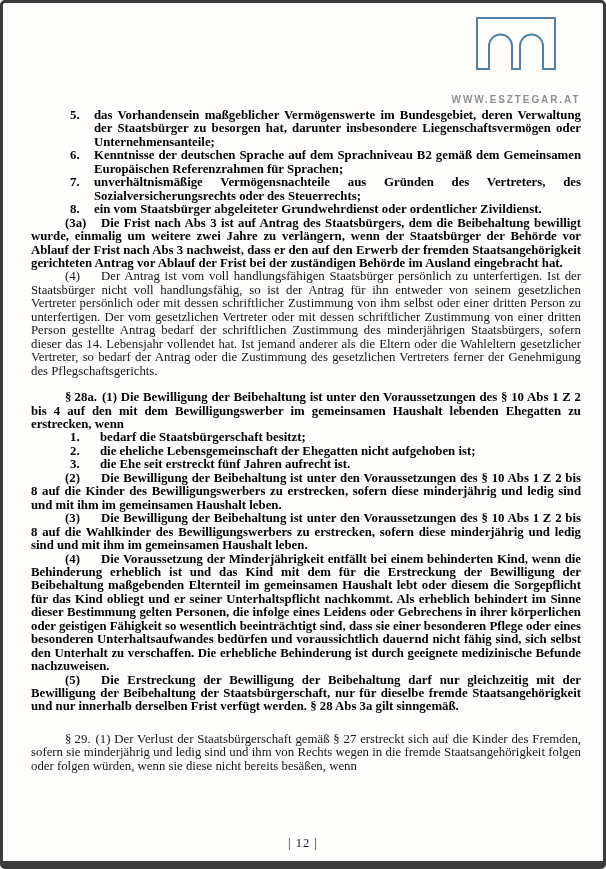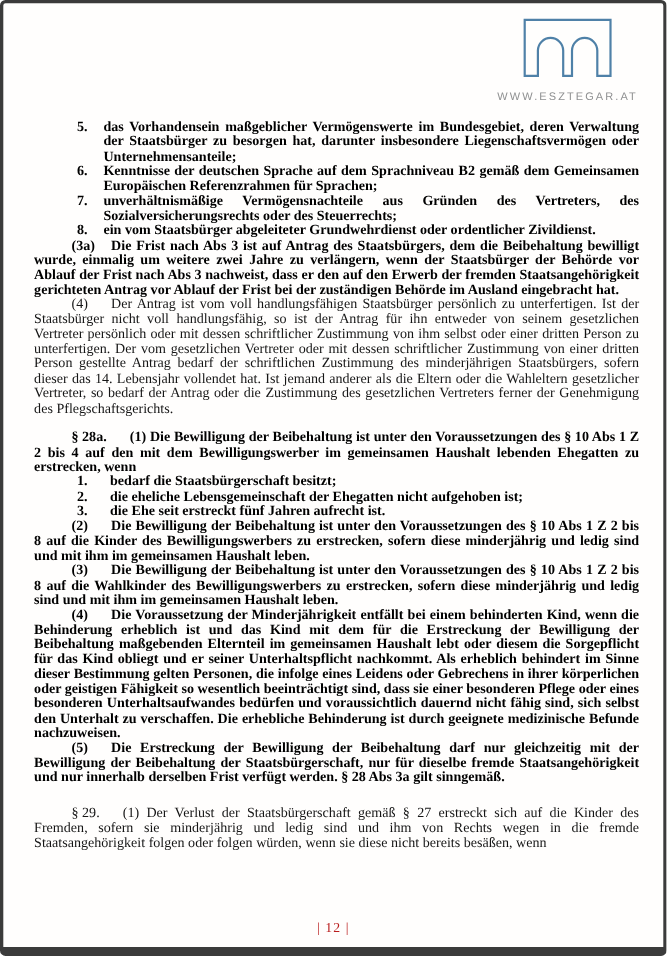--- a/index.html
+++ b/index.html
@@ -19,53 +19,54 @@
     background: #fffefd;
     overflow: hidden;
   }
   
   .logo {
     position: absolute; top: 12px; left: 448px; width: 130px;
     display: flex; flex-direction: column; align-items: center;
   }
   .logo svg { display: block; }
   .logo-text {
-    margin-top: 12px;
+    margin-top: 23px;
     font-family: "Liberation Sans", sans-serif;
     font-size: 10px;
     letter-spacing: 1.9px;
     color: #8f9091;
     white-space: nowrap;
+    font-weight: bold;
   }
   
   .content {
     position: absolute; top: 106px; left: 28px; width: 550px;
     color: #151515;
     font-size: 12.8px;
     line-height: 13.45px;
     text-align: justify;
   }
   .bold { font-weight: bold; color: #000; }
   .olist { margin: 0 0 0 39px; }
   .oitem { display: flex; }
   .onum { flex: 0 0 24px; }
   .otext { flex: 1 1 auto; text-align: justify; }
   p.para { margin: 0; text-indent: 34px; text-align: justify; }
   .plabel { display: inline-block; min-width: 36px; text-indent: 0; }
-  .slabel { padding-right: 21px; }
+  .slabel { padding-right: 5px; }
   .sublist { margin-left: 39px; }
   .subitem { display: flex; }
   .subnum { flex: 0 0 30px; }
   .gap-a { height: 13px; }
   .gap-b { height: 19px; }
   .pagenum {
     position: absolute; bottom: 10px; left: 0; width: 100%;
     text-align: center;
     font-size: 12.5px;
-    color: #b91c1c;
+    color: #0f172a;
     letter-spacing: 1px;
   }
 </style>
 </head>
 <body>
 
 <div class="frame">
 
   <div class="logo">
     <svg width="84" height="56" viewBox="0 0 84 56">

